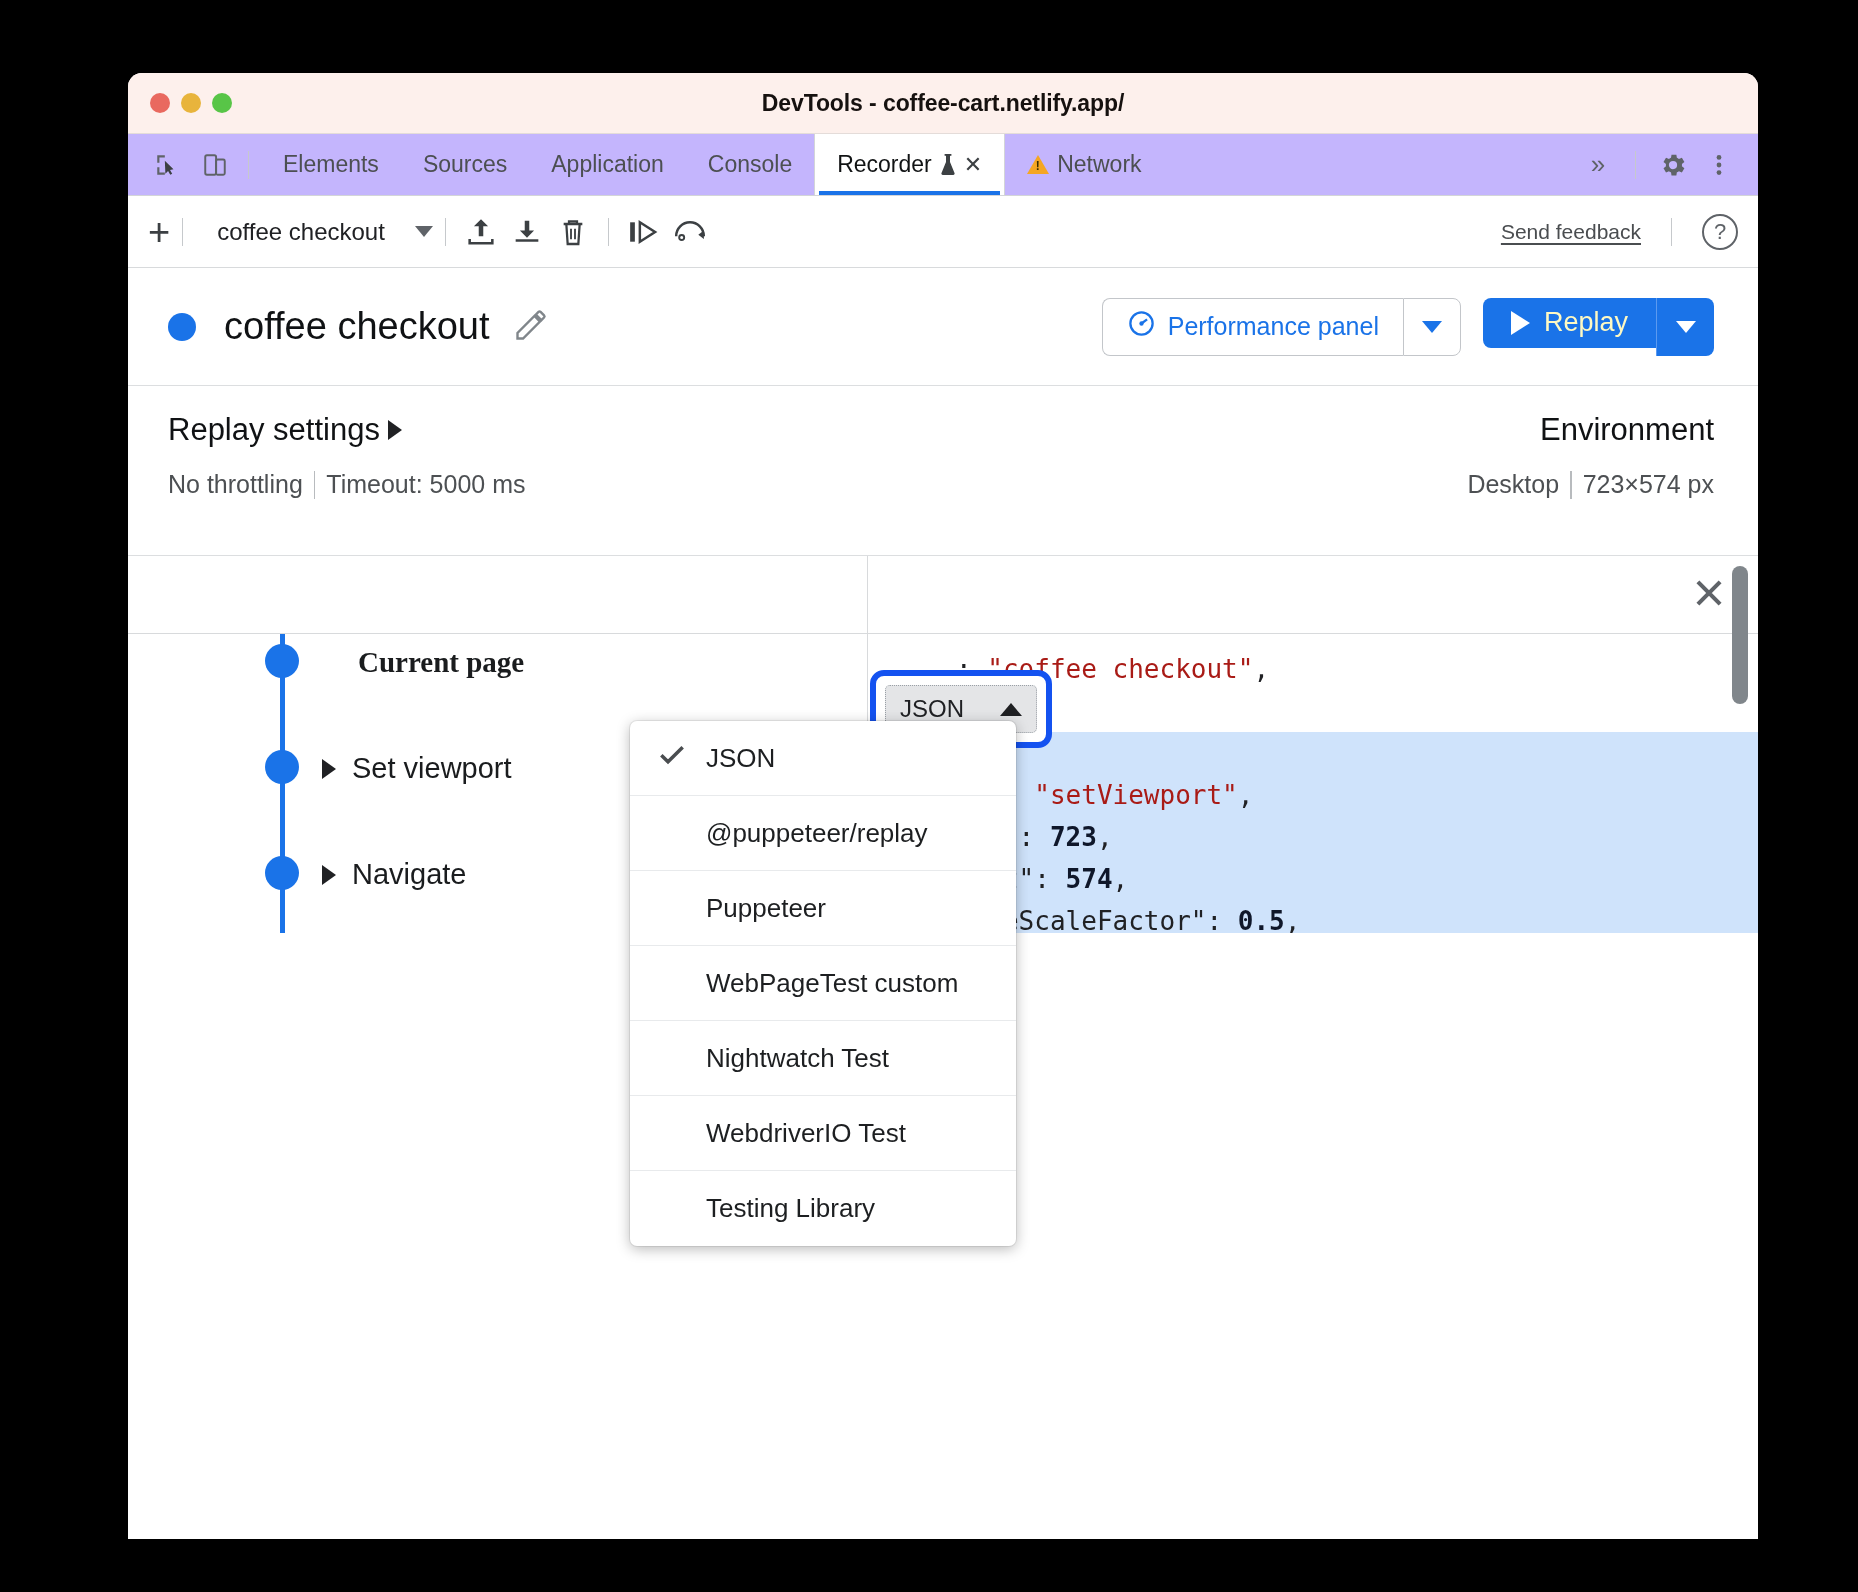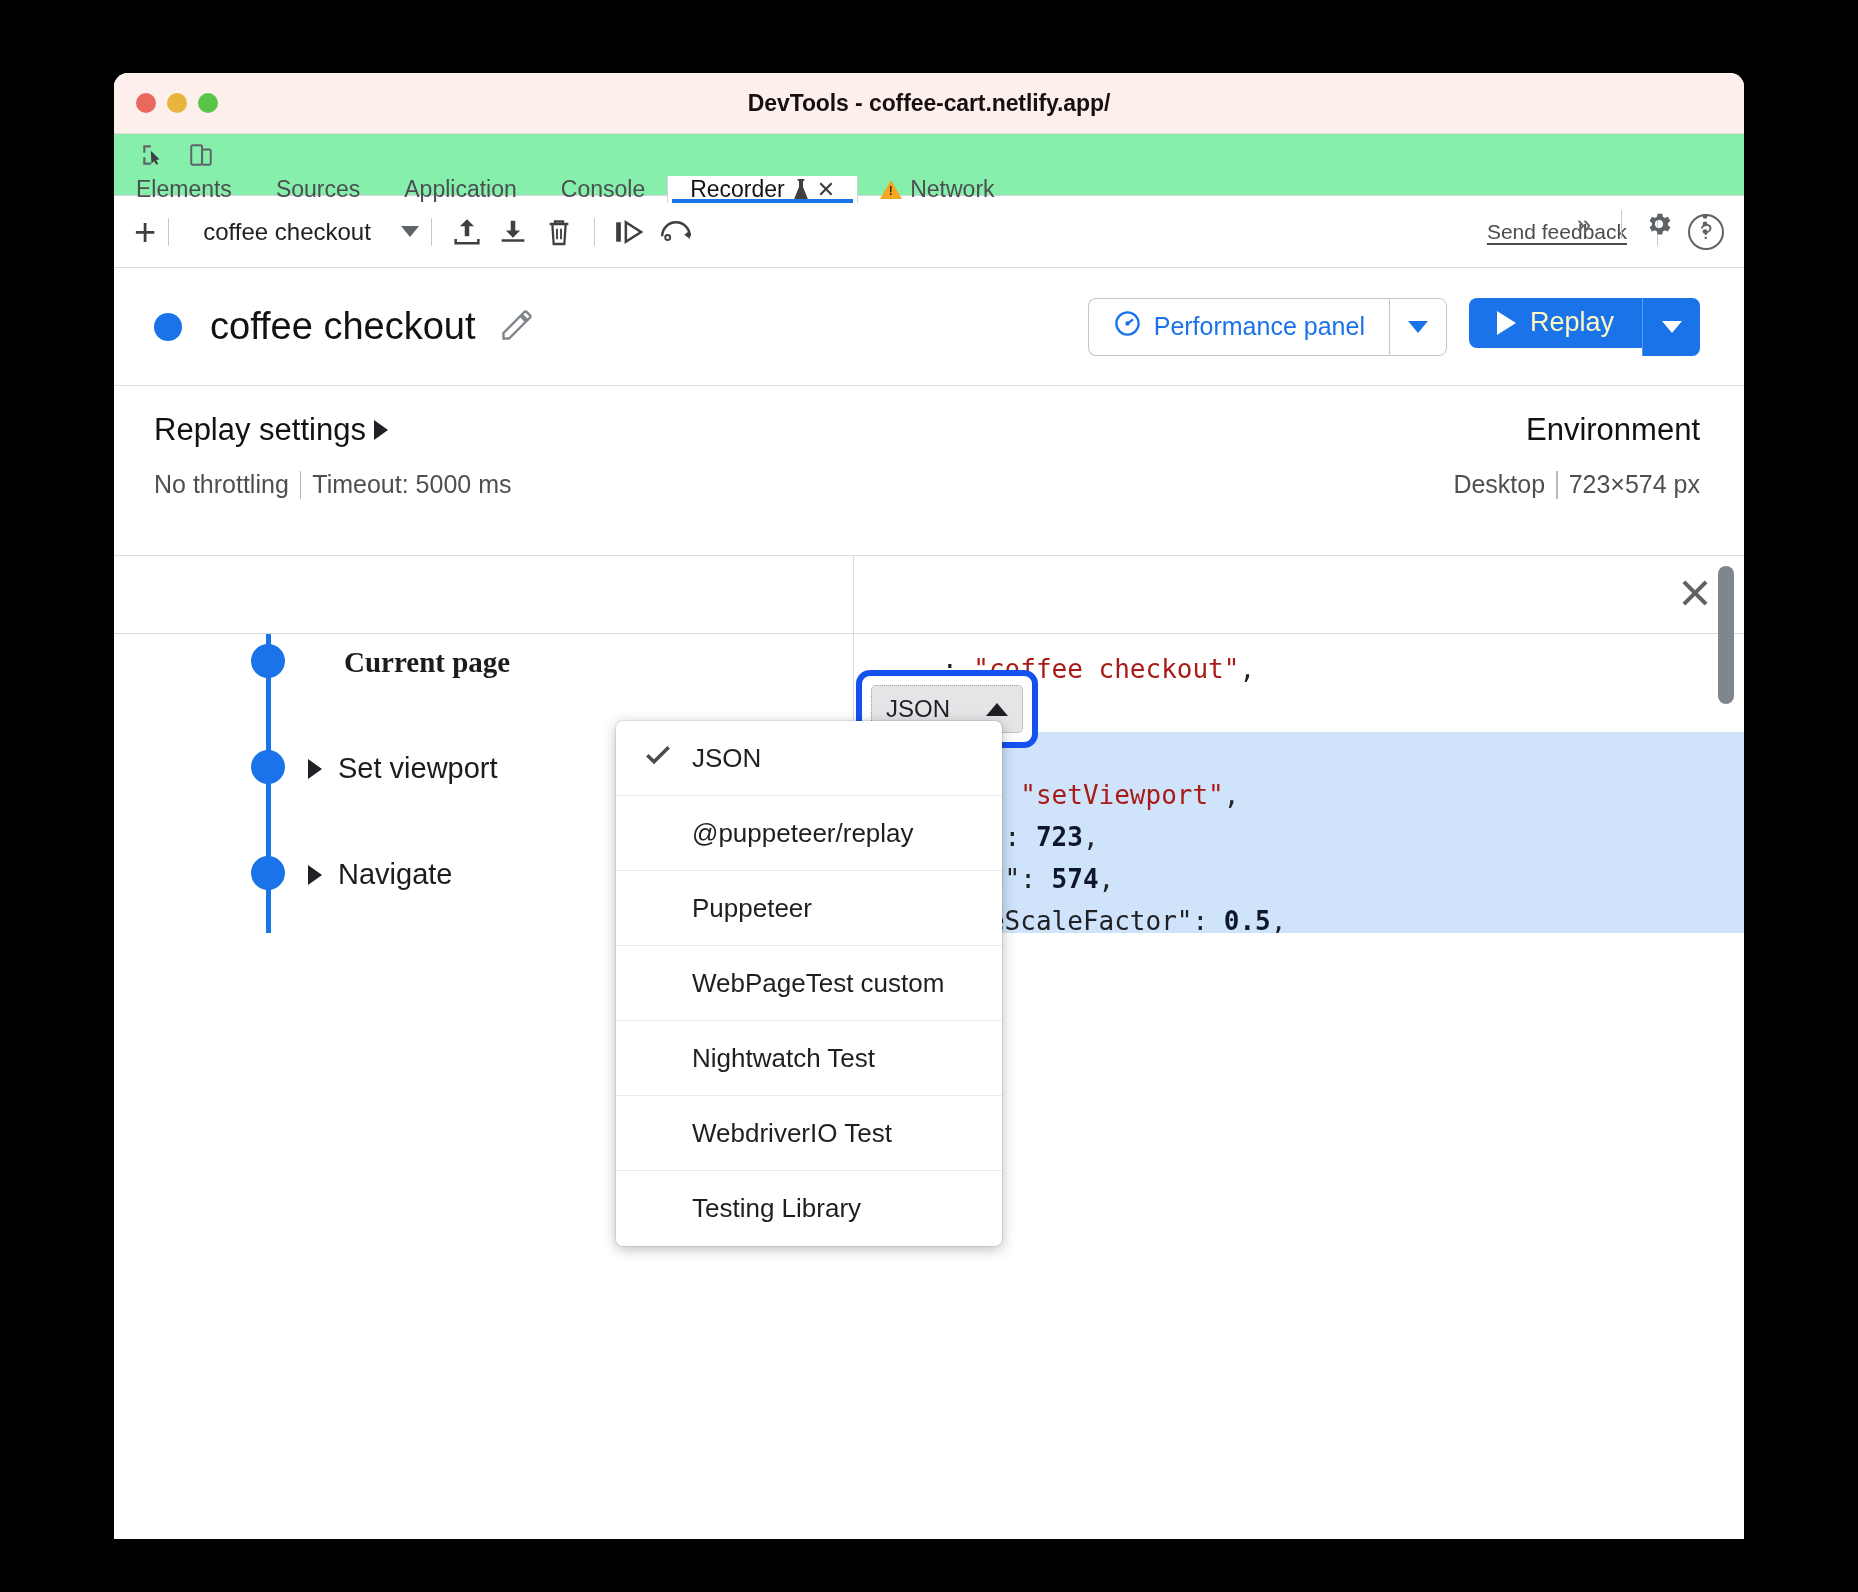--- a/index.html
+++ b/index.html
@@ -7,21 +7,21 @@
     margin: 0; padding: 0;
     width: 1858px; height: 1592px;
     background: #000000;
     font-family: "Liberation Sans", sans-serif;
     overflow: hidden;
   }
 
   
   .window {
     position: absolute;
-    left: 114px; top: 73px;
+    left: 128px; top: 73px;
     width: 1630px; height: 1466px;
     background: #ffffff;
     border-radius: 14px 14px 0 0;
     overflow: hidden;
     box-shadow: 0 0 48px 18px rgba(0,0,0,0.55);
   }
 
   
   .titlebar {
     position: relative;
@@ -36,25 +36,24 @@
   .dot.yellow { background: #e8b43c; }
   .dot.green { background: #58c547; }
   .title-text {
     position: absolute; left: 0; right: 0; text-align: center;
     font-size: 23px; font-weight: bold; color: #16110f;
     letter-spacing: -0.1px; pointer-events: none;
   }
 
   
   .tabstrip {
-    height: 62px; background: #86efac;
+    height: 62px; background: #c4b5fd;
     border-bottom: 1px solid #d3d5d8;
     display: flex; align-items: stretch;
     position: relative;
-    flex-direction: column;
   }
   .tab-icons { display: flex; align-items: center; gap: 6px; padding-left: 18px; }
   .icon-btn {
     width: 42px; height: 42px; display: flex; align-items: center;
     justify-content: center; border-radius: 4px;
   }
   .vsep { width: 1px; height: 28px; background: #c6c9cc; align-self: center; margin: 0 12px; }
   .tabs { display: flex; align-items: stretch; }
   .tab {
     display: flex; align-items: center; gap: 8px;

